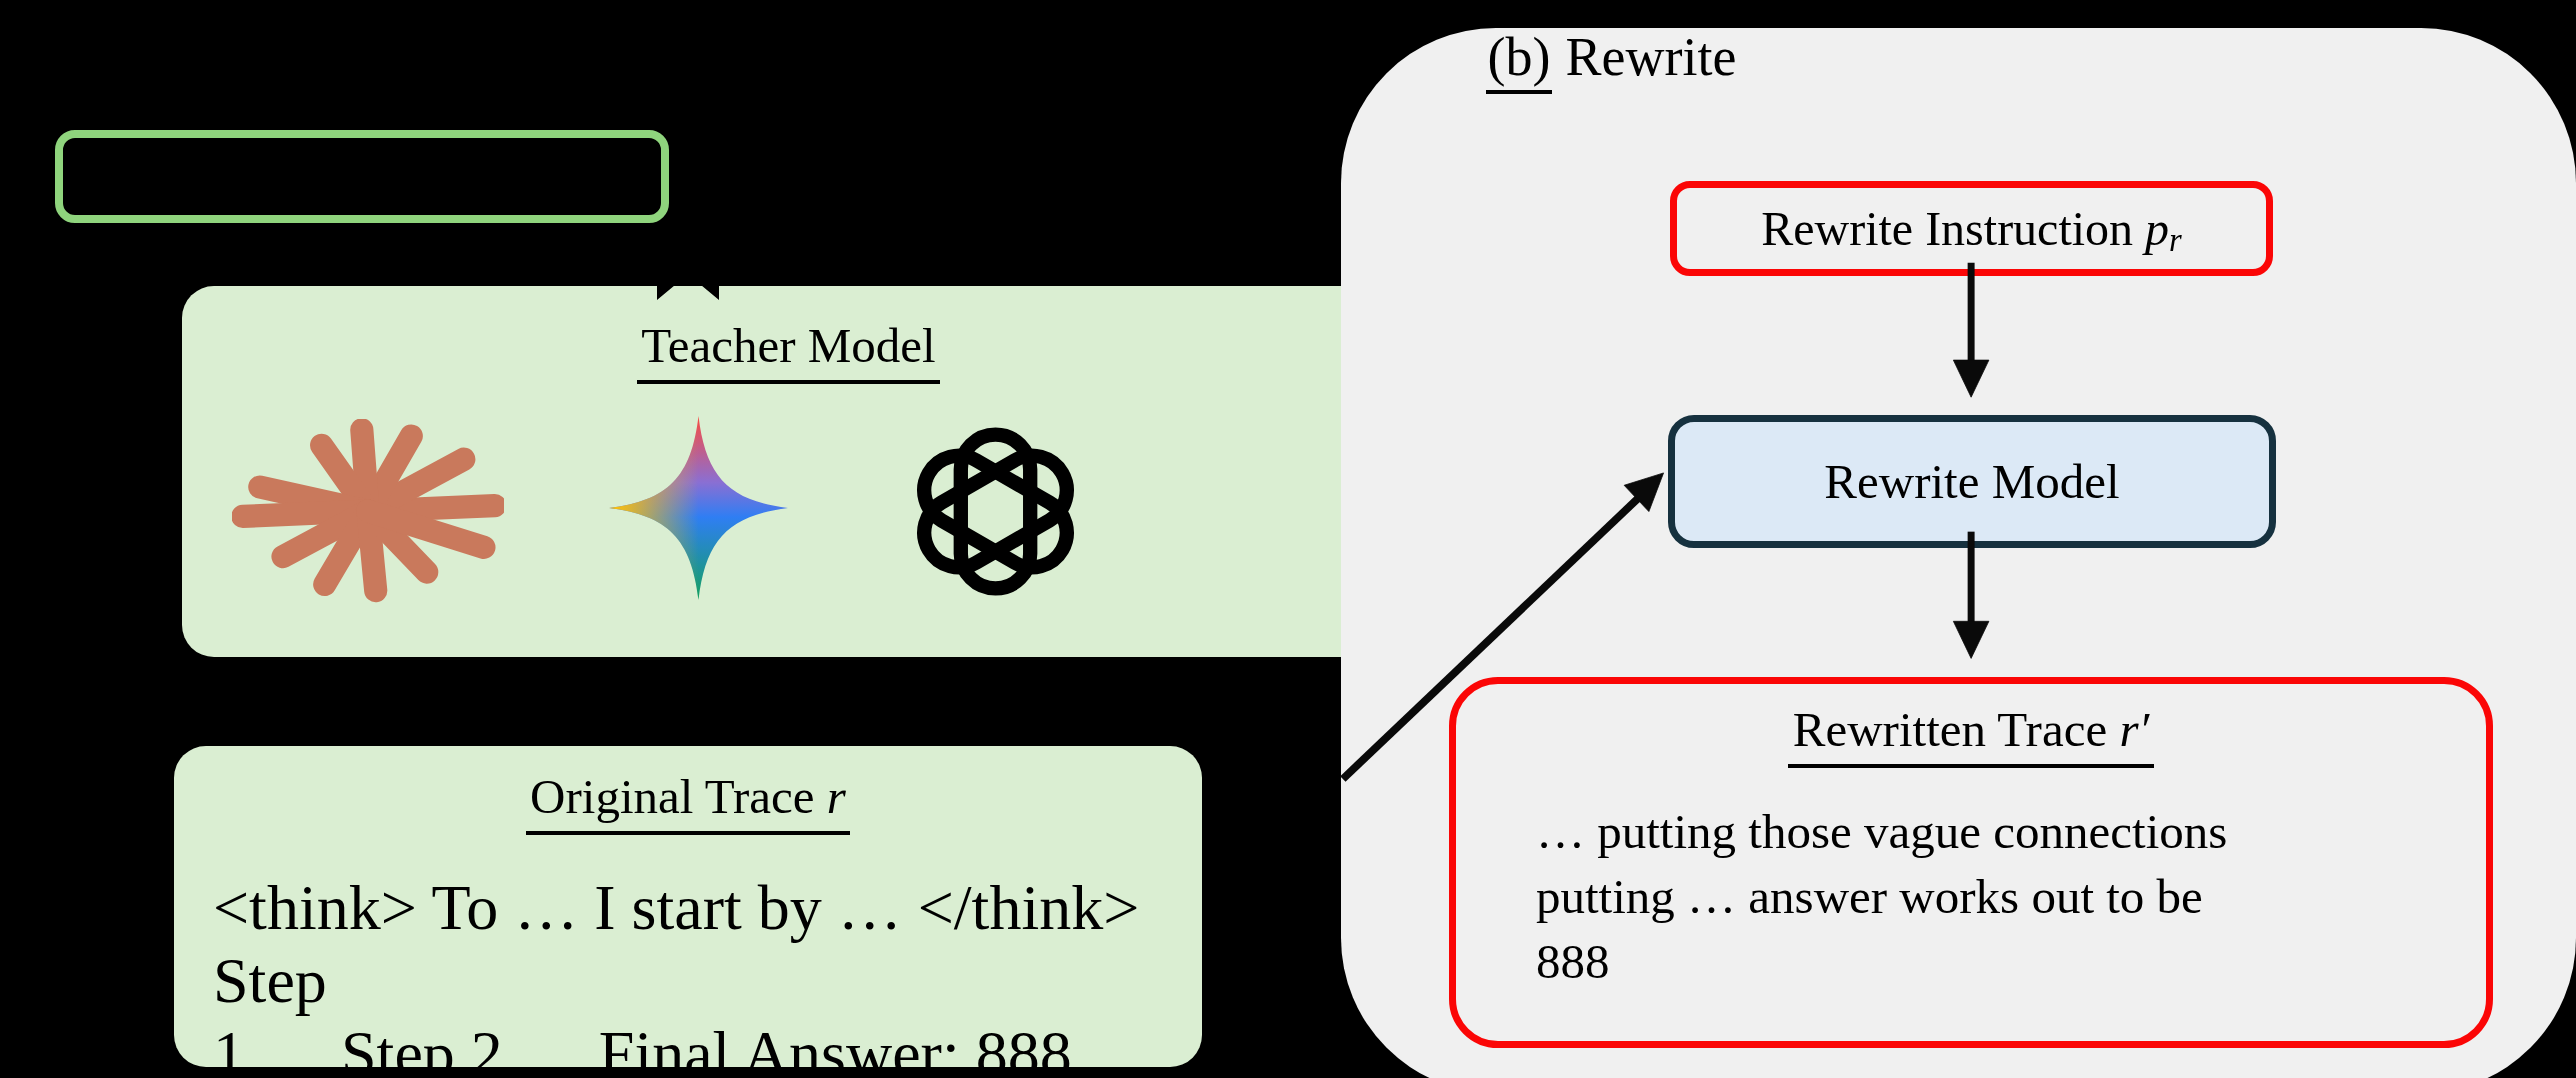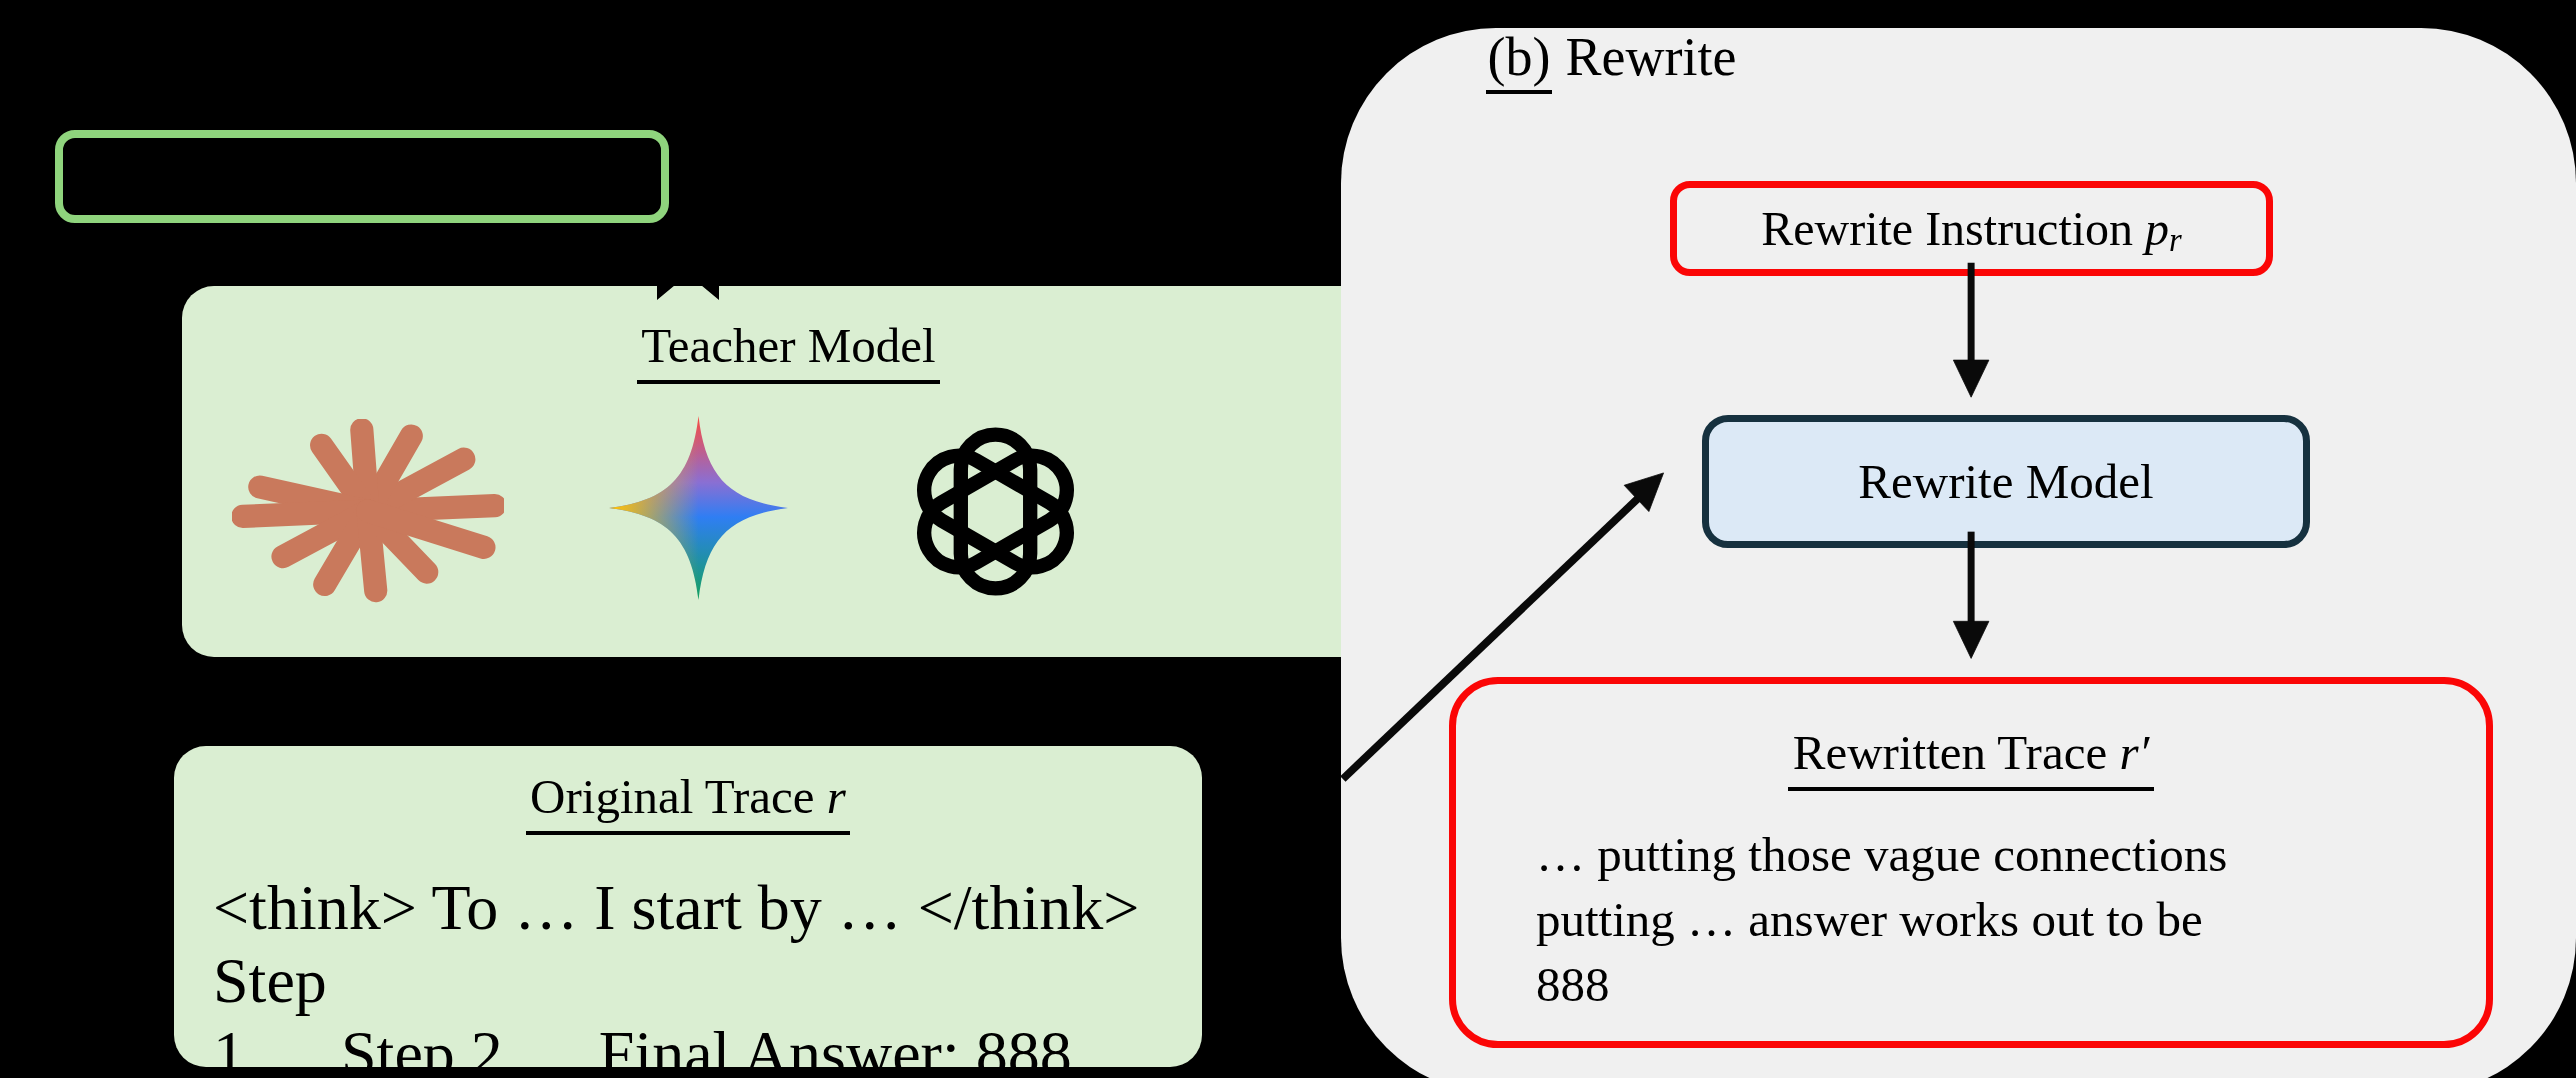--- a/index.html
+++ b/index.html
@@ -34,23 +34,23 @@
   .utitle{display:inline-block;border-bottom:4.6px solid #000;padding:0 4.6px 6.2px 4.6px;font-size:49px;}
   .mvar{font-style:italic;}
 
   
   .panel{left:1341px;top:28px;width:1235px;height:1065px;background:var(--panel-gray);border-radius:155px;}
   .panel-heading{left:1450px;top:26px;font-size:54px;margin-left:36px;}
   .panel-heading .hu{display:inline-block;border-bottom:4.6px solid #000;padding:0 1.5px 1.5px 1.5px;}
   .instruction-box{left:329px;top:153px;width:603px;height:95px;border:7.7px solid var(--red-border);border-radius:20px;
     display:flex;align-items:center;justify-content:center;font-size:48px;}
   .model-box{left:327px;top:387px;width:608px;height:133px;background:var(--blue-fill);border:7px solid var(--blue-border);
-    border-radius:26px;display:flex;align-items:center;justify-content:center;font-size:49px;margin-left:34px;}
+    border-radius:26px;display:flex;align-items:center;justify-content:center;font-size:49px;}
   .rewritten-box{left:108px;top:649px;width:1044px;height:371px;border:7.7px solid var(--red-border);border-radius:49px;text-align:center;}
-  .rewritten-title-row{margin-top:40px;}
+  .rewritten-title-row{margin-top:17px;}
   .rewritten-body{margin-top:31px;padding:0 43px 0 80px;font-size:49px;line-height:65px;text-align:left;}
 
   sub.msub{font-style:italic;font-size:68%;vertical-align:baseline;position:relative;top:0.18em;}
 
   svg.overlay{position:absolute;left:0;top:0;width:2576px;height:1078px;pointer-events:none;}
 </style>
 </head>
 <body>
 
 <div class="abs label-outline-box"></div>

